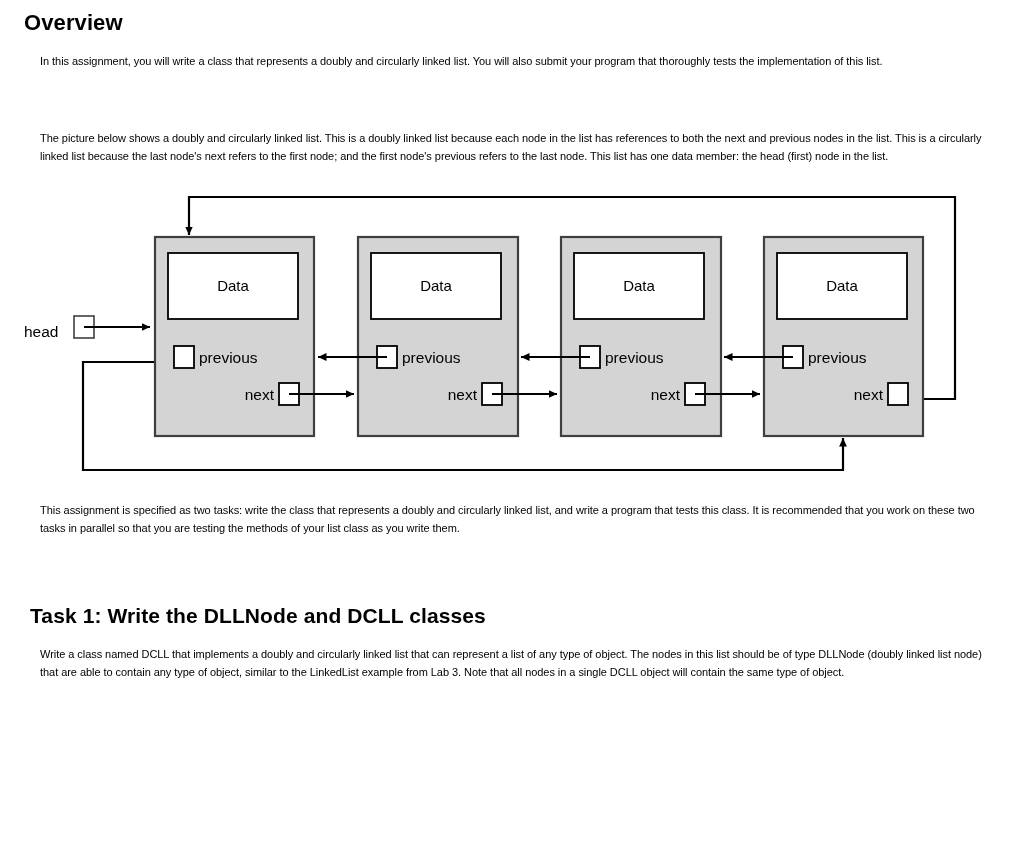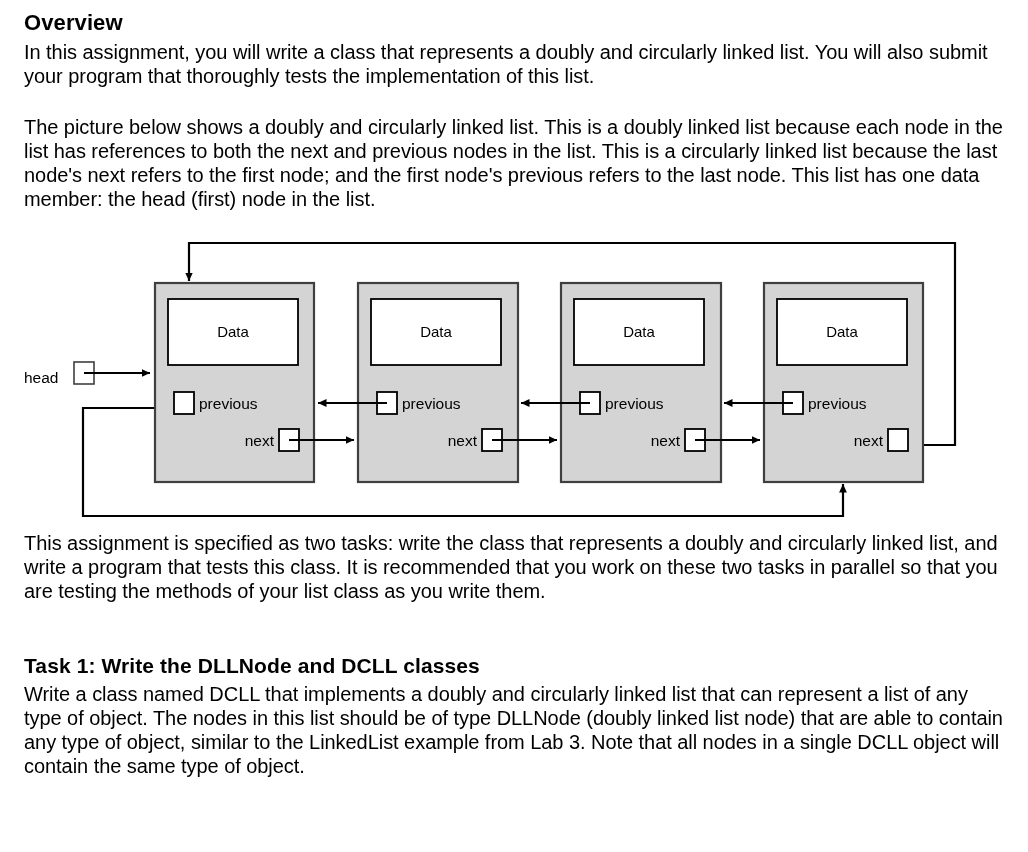--- a/index.html
+++ b/index.html
@@ -25,27 +25,27 @@
     font-size: 22px;
     font-weight: bold;
     line-height: 26px;
     margin: 10px 0 4px 0;
     letter-spacing: 0.1px;
   }
   h2.task-heading {
     font-size: 21px;
     font-weight: bold;
     line-height: 26px;
-    margin: 0 0 3px 0;
+    margin: 0 0 3px 6px;
     letter-spacing: 0.1px;
   }
   p.body-text {
-    font-size: 20px;
-    line-height: 24px;
-    margin: 0;
+    font-size: 11px;
+    line-height: 18px;
+    margin: 16px;
     letter-spacing: -0.05px;
   }
   .spacer-para {
     height: 27px;
   }
   .spacer-task {
     height: 50px;
   }
   .diagram-wrap {
     position: relative;

